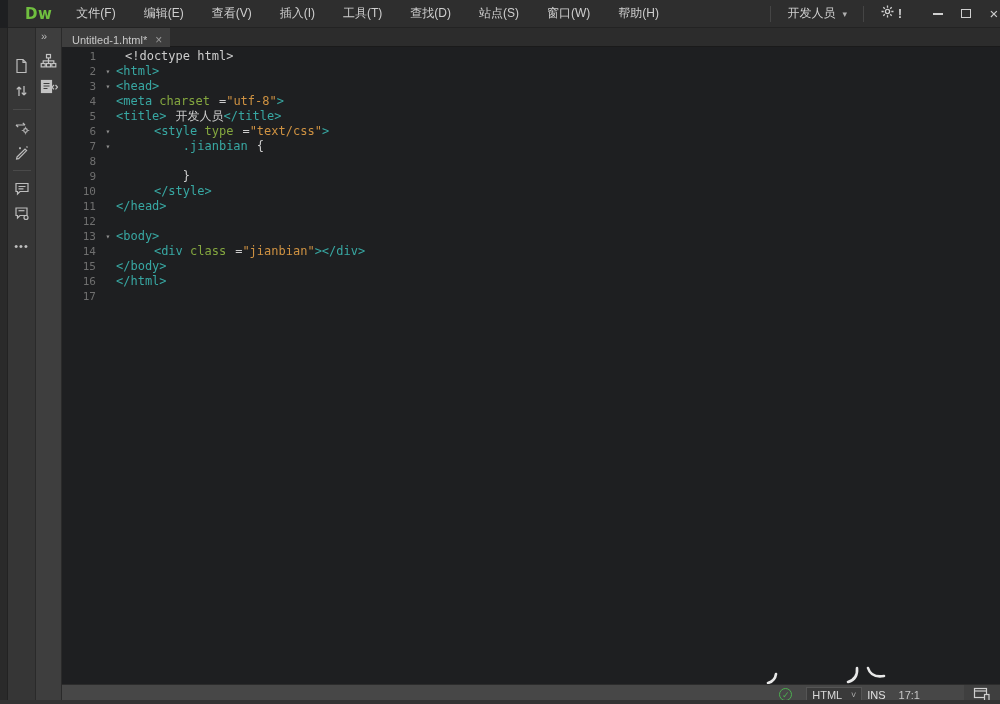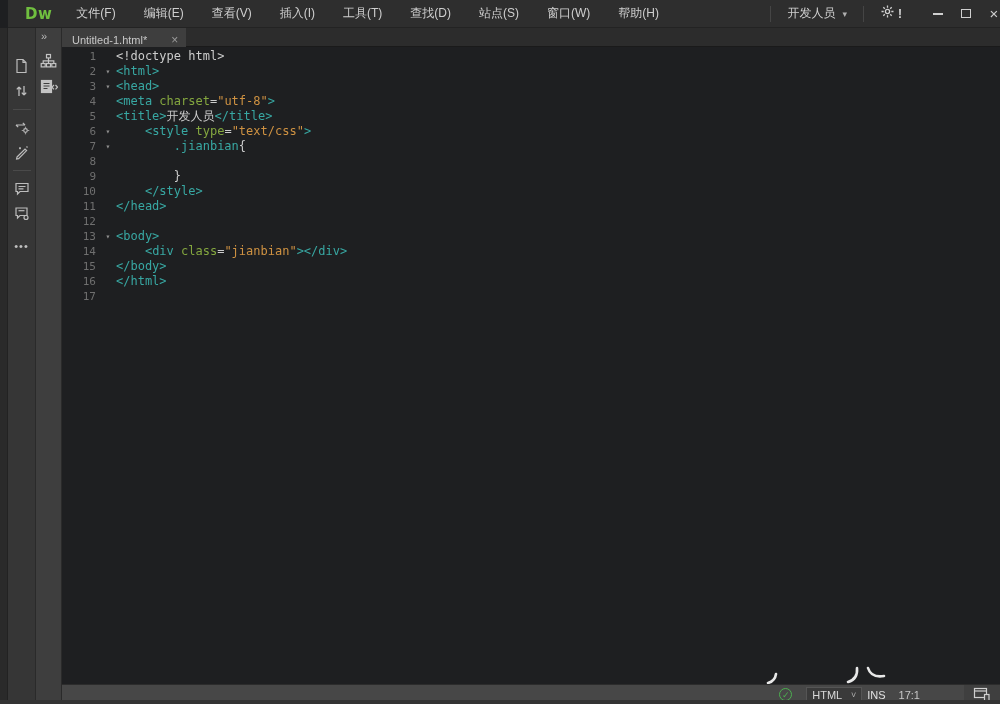--- a/index.html
+++ b/index.html
@@ -50,29 +50,29 @@
     width:26px; background:#3e3e3e; border-right:1px solid #2a2a2a;
     display:flex; flex-direction:column; align-items:center;
   }
   .dock-chevrons{ color:#b8b8b8; font-size:11px; align-self:flex-start; padding:2px 0 6px 5px; }
   .dock-btn{ width:24px; height:26px; display:flex; align-items:center; justify-content:center; }
   
   .editor{ flex:1; display:flex; flex-direction:column; background:#1e1f21; }
   .tabbar{ height:19px; background:#2c2c2c; display:flex; border-bottom:1px solid #1a1a1a; }
   .tab{
     background:#3e3e3e; color:#c7c7c7; font-size:11px; padding:4px 8px 0 10px;
-    display:flex; align-items:center; gap:24px; height:19px;
+    display:flex; align-items:center; gap:8px; height:19px;
   }
   .tab-close{ color:#9a9a9a; font-size:12px; line-height:1; }
   .codearea{ flex:1; position:relative; background:#1e1f21; overflow:hidden; padding-top:2px; }
   .code-line{ display:flex; height:15px; line-height:15px; font-family:"DejaVu Sans Mono", monospace; font-size:12px; }
   .ln{ width:38px; text-align:right; color:#6f6f6f; padding-right:4px; flex:none; font-size:11px; }
   .fold{ width:16px; flex:none; text-align:center; color:#8f8f8f; font-size:8px; line-height:15px; }
   .code{ white-space:pre; color:#cccccc; }
-  .c-plain{ color:#cccccc; }
+  .c-plain{ color:#cccccc;margin-left:9px; }
   .c-tag{ color:#38a8a3; }
   .c-attr{ color:#84a73f; }
   .c-str{ color:#cf9242; }
   .artifact{ position:absolute; }
   
   .statusbar{
     height:20px; background:#474747; border-top:1px solid #2c2c2c;
     display:flex; align-items:center; color:#d0d0d0; font-size:11px;
   }
   .sb-right{ margin-left:auto; display:flex; align-items:center; height:100%; }

